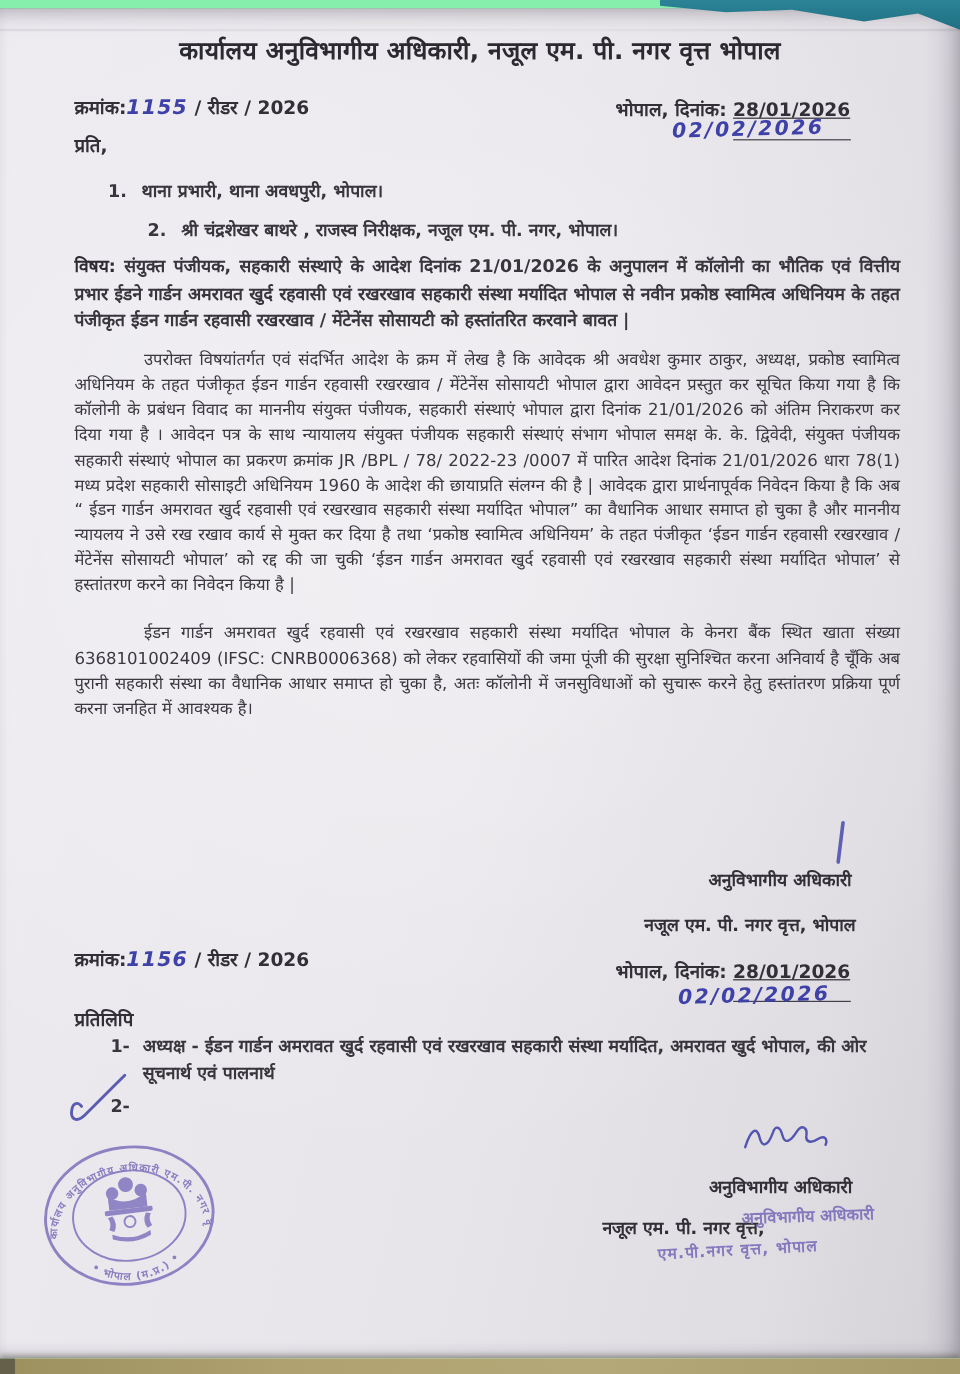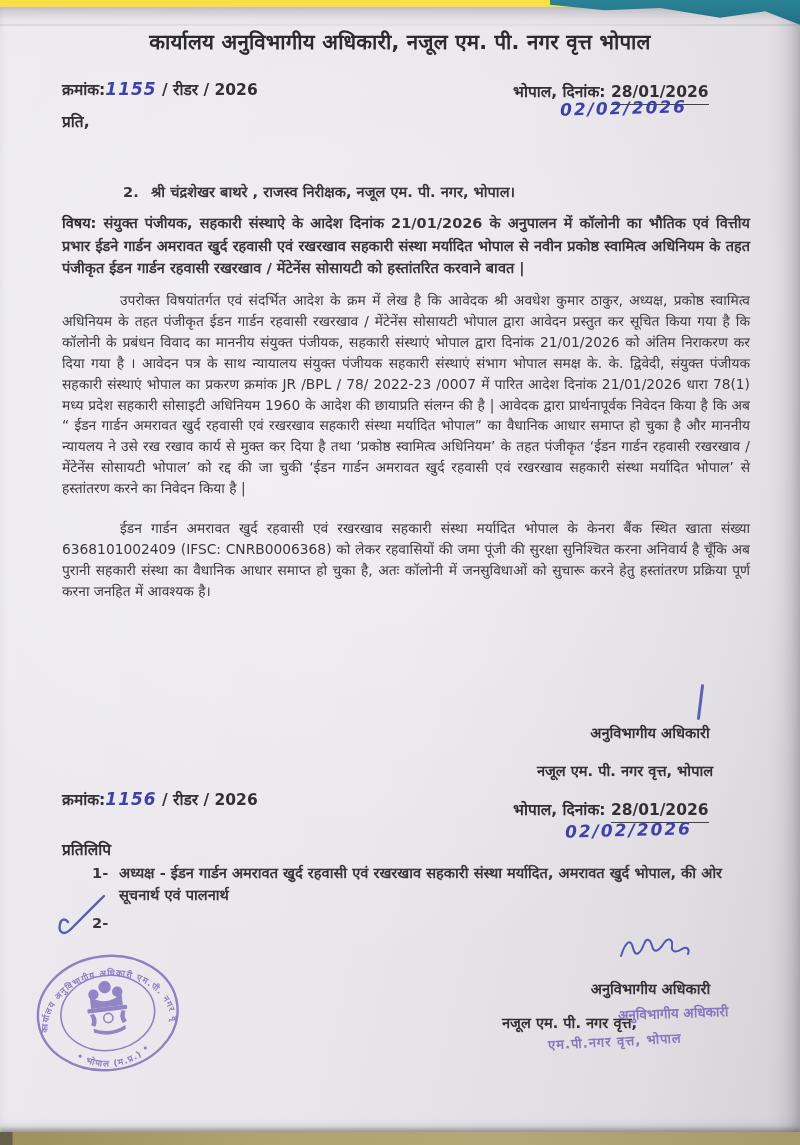--- a/index.html
+++ b/index.html
@@ -1,35 +1,35 @@
 <!DOCTYPE html>
 <html><head>
 <meta charset="utf-8">
 <style>
   html,body{margin:0;padding:0;}
   body{background:#9d9aa0;font-family:"DejaVu Sans",sans-serif;}
-  .scene{position:relative;width:800px;height:1145px;overflow:hidden;background:#fde047;}
+  .scene{position:relative;width:800px;height:1145px;overflow:hidden;background:#86efac;}
   .paper{position:absolute;left:0;top:7px;right:0;bottom:13px;
     background:
       radial-gradient(ellipse 120% 80% at 42% 38%, rgba(255,255,255,0.35), rgba(255,255,255,0) 60%),
       linear-gradient(103deg,#edebf0 0%,#e9e6eb 52%,#dfdce2 84%,#d3d0d6 100%);
     box-shadow:inset 0 14px 18px -12px rgba(60,55,70,.35), inset -18px 0 26px -16px rgba(60,55,70,.45), inset 0 -10px 14px -10px rgba(60,55,70,.25);}
   .crease-top{position:absolute;left:0;top:24px;width:100%;height:2px;background:linear-gradient(90deg,rgba(90,85,100,.10),rgba(90,85,100,.04) 60%,rgba(90,85,100,.12));}
   .teal-corner{position:absolute;top:0;right:0;width:250px;height:27px;background:linear-gradient(180deg,#2b8496,#1f6d80);
     clip-path:polygon(0 0,100% 0,100% 92%,86% 42%,68% 66%,44% 30%,22% 38%,0 18%);}
   .desk-strip{position:absolute;left:0;right:0;bottom:0;height:13px;
     background:linear-gradient(90deg,#64604a 0,#64604a 12px,#9d9160 13px,#b0a371 32%,#b5a878 62%,#a89b6b 100%);
     box-shadow:0 -3px 4px rgba(60,55,40,.35);}
   .abs{position:absolute;}
   .title{left:0;top:27px;width:100%;text-align:center;font-size:20.5px;font-weight:700;color:#2c2a31;letter-spacing:.2px;}
   .metaRow{font-size:15.5px;font-weight:700;color:#323036;}
   .hw{font-style:italic;color:#3d41a8;font-weight:600;}
   .hw-num{font-size:17px;letter-spacing:1px;}
   .hw-date{font-size:17px;letter-spacing:2px;transform:rotate(-1.5deg);display:inline-block;}
-  .u{border-bottom:1.7px solid #413f47;padding-bottom:3px;}
+  .u{border-bottom:1.7px solid #413f47;padding-bottom:15px;text-decoration:underline;}
   .salut{font-size:15.5px;font-weight:700;color:#323036;}
   .recipient{font-size:14.6px;font-weight:600;color:#38363c;}
   .recipient .no{display:inline-block;width:28px;}
   .subject{left:62px;width:688px;font-size:14.5px;line-height:22.6px;text-align:justify;color:#38363c;font-weight:600;}
   .subject b{font-weight:800;color:#2e2c32;}
   .para{left:62px;width:688px;font-size:13.8px;line-height:20.9px;text-align:justify;color:#3b3940;text-indent:58px;font-weight:500;}
   .sigblock{text-align:center;font-weight:700;color:#323036;font-size:14.6px;}
   .pen-stroke{position:absolute;width:2.6px;border-radius:2px;background:#464aae;opacity:.85;}
   .copyItem{display:flex;font-size:14.6px;font-weight:600;color:#38363c;line-height:21.5px;}
   .copyItem .no{width:27px;flex:none;}
@@ -53,20 +53,23 @@
   <div class="abs metaRow" style="left:513px;top:80px;">
     <span>भोपाल, दिनांक:</span>
     <span class="u">28/01/2026</span>
   </div>
   <div class="abs" style="left:560px;top:98px;">
     <span class="hw hw-date">02/02/2026</span>
   </div>
 
   <div class="abs salut" style="left:62px;top:110px;">प्रति,</div>
 
+  <div class="abs recipient" style="left:90px;top:148px;">
+    <span class="no">1.</span><span>थाना प्रभारी, थाना अवधपुरी, भोपाल।</span>
+  </div>
   <div class="abs recipient" style="left:90px;top:181px;margin-left:33px;">
     <span class="no">2.</span><span>श्री चंद्रशेखर बाथरे , राजस्व निरीक्षक, नजूल एम. पी. नगर, भोपाल।</span>
   </div>
 
   <div class="abs subject" style="top:212px;">
     <b>विषय:</b>
     <span>संयुक्त पंजीयक, सहकारी संस्थाऐ के आदेश दिनांक 21/01/2026 के अनुपालन में कॉलोनी का  भौतिक  एवं वित्तीय प्रभार ईडने गार्डन अमरावत खुर्द रहवासी एवं रखरखाव सहकारी संस्था मर्यादित भोपाल से  नवीन  प्रकोष्ठ स्वामित्व अधिनियम के तहत पंजीकृत ईडन गार्डन रहवासी रखरखाव / मेंटेनेंस सोसायटी को हस्तांतरित करवाने बावत |</span>
   </div>
 
   <div class="abs para" style="top:290px;">उपरोक्त विषयांतर्गत एवं संदर्भित आदेश के क्रम में लेख है कि आवेदक श्री अवधेश कुमार ठाकुर, अध्यक्ष, प्रकोष्ठ स्वामित्व अधिनियम के तहत पंजीकृत ईडन गार्डन रहवासी रखरखाव / मेंटेनेंस सोसायटी भोपाल द्वारा आवेदन प्रस्तुत कर सूचित किया गया है कि कॉलोनी के प्रबंधन विवाद का माननीय संयुक्त पंजीयक, सहकारी संस्थाएं भोपाल द्वारा दिनांक 21/01/2026 को अंतिम निराकरण कर दिया गया है । आवेदन पत्र के साथ न्यायालय संयुक्त पंजीयक सहकारी संस्थाएं संभाग भोपाल समक्ष के. के. द्विवेदी, संयुक्त पंजीयक सहकारी संस्थाएं भोपाल का प्रकरण क्रमांक JR /BPL / 78/ 2022-23 /0007 में पारित आदेश दिनांक 21/01/2026 धारा 78(1) मध्य प्रदेश सहकारी सोसाइटी अधिनियम 1960 के आदेश की छायाप्रति संलग्न की है | आवेदक द्वारा प्रार्थनापूर्वक निवेदन किया है कि अब “ ईडन गार्डन अमरावत खुर्द रहवासी एवं रखरखाव सहकारी संस्था मर्यादित भोपाल” का वैधानिक आधार समाप्त हो चुका है और माननीय न्यायलय ने उसे रख रखाव कार्य से मुक्त कर दिया है तथा ‘प्रकोष्ठ स्वामित्व अधिनियम’ के तहत पंजीकृत ‘ईडन गार्डन रहवासी रखरखाव / मेंटेनेंस सोसायटी भोपाल’ को  रद्द की जा चुकी ‘ईडन गार्डन अमरावत खुर्द रहवासी एवं रखरखाव सहकारी संस्था मर्यादित भोपाल’ से हस्तांतरण करने का निवेदन किया है |</div>

